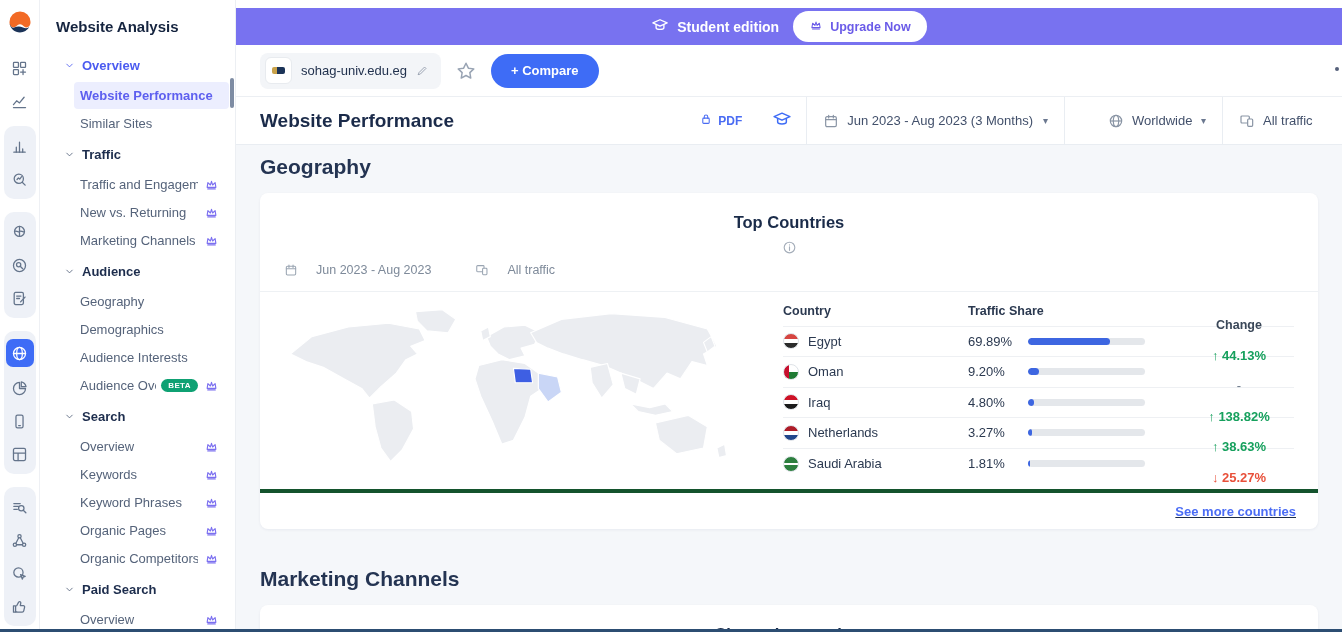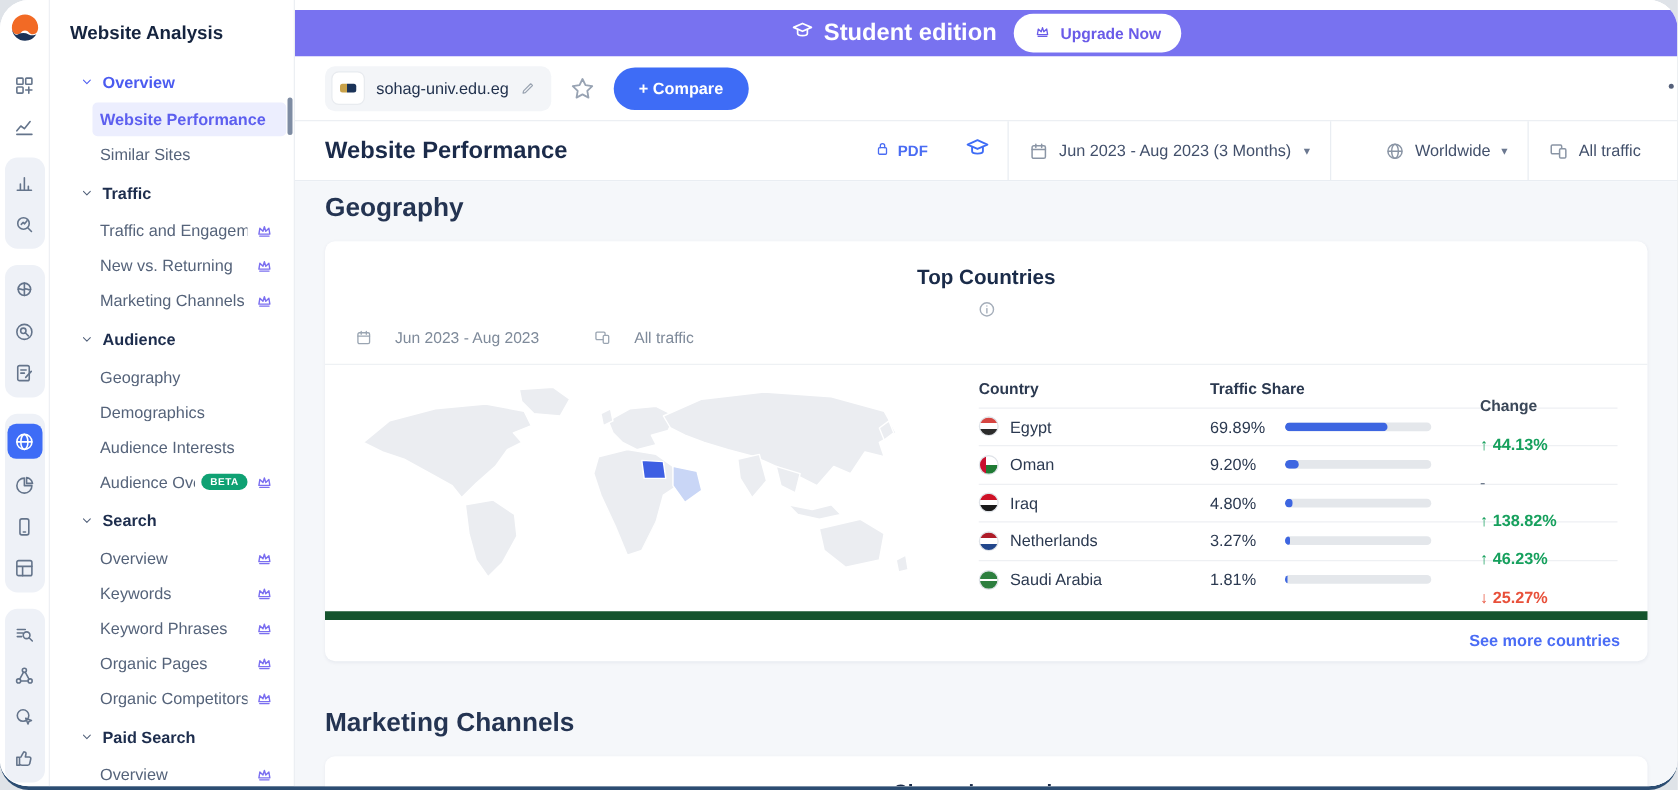--- a/index.html
+++ b/index.html
@@ -1,19 +1,19 @@
 <!DOCTYPE html>
 <html><head>
 <meta charset="utf-8">
 <style>
   * { margin:0; padding:0; box-sizing:border-box; }
   html,body { background:#dfe3e8; }
   body { font-family:"Liberation Sans", sans-serif; }
   .app { width:1342px; height:632px; background:#fff; display:flex; position:relative;
-         overflow:hidden; border-bottom:3px solid #2c4d72; color:#1c2b47;border-radius:23px; }
+         overflow:hidden; border-bottom:3px solid #2c4d72; color:#1c2b47; }
 
   
   .rail { width:40px; background:#fff; border-right:1px solid #eef0f4; display:flex;
           flex-direction:column; align-items:center; padding:10px 0 12px; flex:none; }
   .rail .logo { width:24px; height:24px; margin-bottom:22px; cursor:pointer; }
   .rail-group { display:flex; flex-direction:column; align-items:center; gap:9px; margin-bottom:13px; }
   .rail-group.boxed { background:#eef1f7; border-radius:10px; padding:8px 0; width:32px; }
   .rail-btn { width:24px; height:24px; display:flex; align-items:center; justify-content:center;
               color:#64748b; cursor:pointer; border-radius:6px; }
   .rail-btn svg { width:17px; height:17px; }
@@ -38,21 +38,21 @@
                 border-radius:8px; padding:2px 7px 2px; margin-left:5px; }
   .sb-scrollbar { position:absolute; right:1px; top:78px; width:4px; height:30px;
                   background:#7e8ca3; border-radius:2px; }
 
   
   .main { flex:1; display:flex; flex-direction:column; min-width:0; background:#fff; }
 
   .banner-wrap { background:#fff; padding-top:8px; flex:none; }
   .banner { height:37px; background:#7872f0; display:flex; align-items:center; justify-content:center;
             gap:14px; color:#fff; }
-  .banner .ed { display:flex; align-items:center; gap:8px; font-size:19px; font-weight:bold;text-align:center; }
+  .banner .ed { display:flex; align-items:center; gap:8px; font-size:14px; font-weight:bold;text-align:center; }
   .banner .ed svg { width:18px; height:18px; }
   .upgrade-btn { background:#fff; color:#6a5be8; font-size:12.5px; font-weight:bold; border:none;
                  border-radius:16px; padding:7px 16px; display:flex; align-items:center; gap:7px; cursor:pointer; }
   .upgrade-btn svg { width:14px; height:14px; }
 
   .domain-bar { height:52px; border-bottom:1px solid #eceff3; display:flex; align-items:center;
                 padding:0 24px; gap:14px; flex:none; position:relative; }
   .domain-chip { background:#f3f5f8; border-radius:8px; height:36px; display:flex; align-items:center;
                  gap:9px; padding:4px 12px 4px 5px; cursor:pointer; }
   .favicon { width:27px; height:27px; background:#fff; border:1px solid #e8ebef; border-radius:6px;
@@ -104,38 +104,38 @@
   .map-wrap { width:505px; flex:none; display:flex; align-items:center; justify-content:center; }
   .map-wrap svg { width:500px; height:168px; }
 
   .tc-table { flex:1; margin-left:8px; font-size:13px; }
   .tcr { display:flex; align-items:center; height:30.5px; border-bottom:1px solid #eef0f3; }
   .tcr:last-child { border-bottom:none; }
   .tcr.head { font-size:12.5px; font-weight:bold; color:#3a4758; }
   .col-country { width:185px; display:flex; align-items:center; gap:9px; color:#2b3950; }
   .col-share { flex:1; display:flex; align-items:center; gap:12px; color:#2b3950; }
   .col-share .sval { width:48px; }
-  .col-change { width:110px; text-align:left; font-weight:bold;margin-top:28px; }
+  .col-change { width:110px; text-align:center; font-weight:bold;margin-top:28px; }
   .tcr.head .col-change { font-weight:bold; }
   .bar-track { width:117px; height:7px; background:#e4e7eb; border-radius:3.5px; overflow:hidden; }
   .bar-fill { height:100%; background:#3d66e1; border-radius:3.5px; }
   .chg-up { color:#16a05d; }
   .chg-down { color:#e8503a; }
   .chg-none { color:#6a7789; font-weight:normal; }
   .flag { width:16px; height:16px; border-radius:50%; border:1px solid #dfe3e8; flex:none;
           background-size:cover; }
   .flag-egypt { background-image:linear-gradient(180deg,#d64541 0 34%,#fff 34% 66%,#2b2b2b 66%); }
   .flag-oman { background-image:linear-gradient(90deg,#c8102e 0 36%,rgba(0,0,0,0) 36%),
                linear-gradient(180deg,#fff 0 50%,#1f7a33 50%); }
   .flag-iraq { background-image:linear-gradient(180deg,#ce1126 0 34%,#fff 34% 66%,#1a1a1a 66%); }
   .flag-netherlands { background-image:linear-gradient(180deg,#ae1c28 0 34%,#fff 34% 66%,#21468b 66%); }
   .flag-saudi-arabia { background-image:linear-gradient(180deg,rgba(0,0,0,0) 42%,#fff 42% 56%,rgba(0,0,0,0) 56%),
                        linear-gradient(#2d7f3f,#2d7f3f); }
-  .card-foot { border-top:7px solid #14532d; height:40px; display:flex; align-items:center;
-               justify-content:flex-end; padding:0 22px; }
+  .card-foot { border-top:4px solid #14532d; height:40px; display:flex; align-items:center;
+               justify-content:flex-end; padding:0 22px;text-decoration:underline; }
   .see-more { color:#4a6cf5; font-size:13px; font-weight:bold; cursor:pointer; }
 
   .mk-heading { margin-top:28px; }
   .mk-card { height:120px; }
   .mk-card .card-head { border-bottom:1px solid #eef1f4; padding-bottom:18px; }
 </style>
 </head>
 <body>
 
 <div class="app">
@@ -610,21 +610,21 @@
                 <div class="col-country">
                   <span class="flag flag-netherlands"></span>
                   <span>Netherlands</span>
                 </div>
                 <div class="col-share">
                   <span class="sval">3.27%</span>
                   <span class="bar-track">
                     <span class="bar-fill" style="display:block;width:3.27%"></span>
                   </span>
                 </div>
-                <div class="col-change chg-up">↑ 46.23%</div>
+                <div class="col-change chg-up">↑ 38.63%</div>
               </div>
               <div class="tcr">
                 <div class="col-country">
                   <span class="flag flag-saudi-arabia"></span>
                   <span>Saudi Arabia</span>
                 </div>
                 <div class="col-share">
                   <span class="sval">1.81%</span>
                   <span class="bar-track">
                     <span class="bar-fill" style="display:block;width:1.81%"></span>

